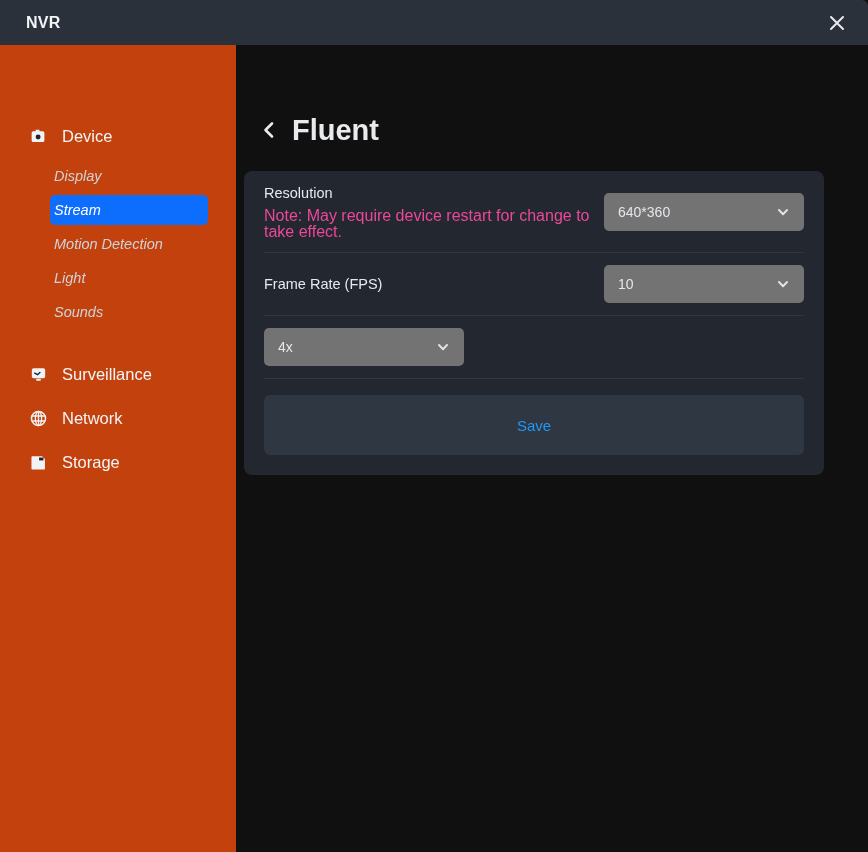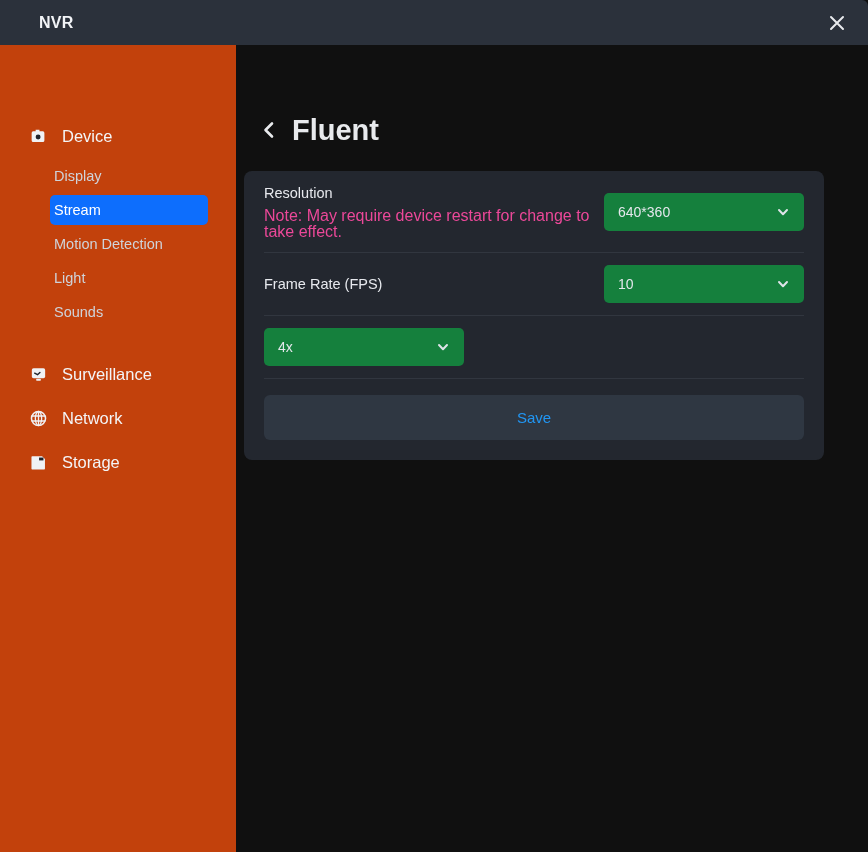--- a/index.html
+++ b/index.html
@@ -24,21 +24,20 @@
   
   .titlebar {
     position: relative;
     height: 45px;
     min-height: 45px;
     background: #2b313b;
     border-top-right-radius: 6px;
     display: flex;
     align-items: center;
     z-index: 5;
-    padding-left: 13px;
   }
   .titlebar-title {
     margin-left: 26px;
     font-size: 16px;
     font-weight: bold;
     color: #f2f4f7;
     letter-spacing: 0.2px;
   }
   .titlebar-close {
     position: absolute;
@@ -83,20 +82,21 @@
     align-items: center;
     justify-content: center;
     flex: none;
   }
   .nav-group-header .nav-label {
     font-size: 16.5px;
     color: #f4f5f7;
   }
   .nav-sub {
     padding-bottom: 14px;
+    font-style: italic;
   }
   .nav-subitem {
     height: 30px;
     margin: 4px 28px 4px 50px;
     display: flex;
     align-items: center;
     padding-left: 4px;
     border-radius: 5px;
     font-size: 14.5px;
     color: #cfd3da;
@@ -165,21 +165,21 @@
     font-size: 16px;
     color: #ec4899;
     margin-top: 5px;
     line-height: 16px;
   }
 
   .select {
     position: relative;
     width: 200px;
     height: 38px;
-    background: #15803d;
+    background: #737373;
     border-radius: 5px;
     display: flex;
     align-items: center;
     padding: 0 14px;
     cursor: pointer;
     flex: none;
   }
   .select-value {
     font-size: 14px;
     color: #e4e7ec;
@@ -191,21 +191,21 @@
     display: flex;
     align-items: center;
     justify-content: center;
   }
 
   .save-wrap {
     padding: 16px 0 20px 0;
   }
   .save-button {
     width: 100%;
-    height: 45px;
+    height: 60px;
     background: #2f3742;
     border: none;
     border-radius: 6px;
     color: #2196f3;
     font-size: 15px;
     font-family: "Liberation Sans", sans-serif;
     cursor: pointer;
   }
 </style>
 </head>

